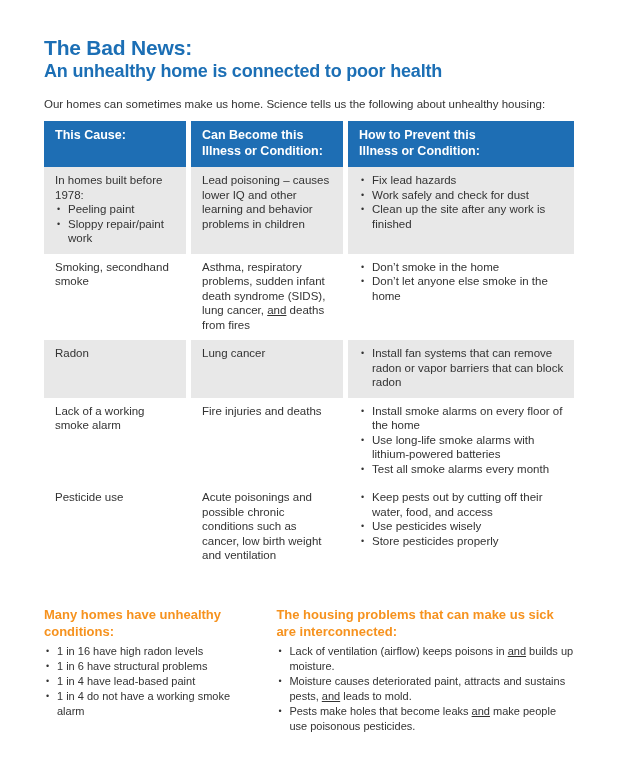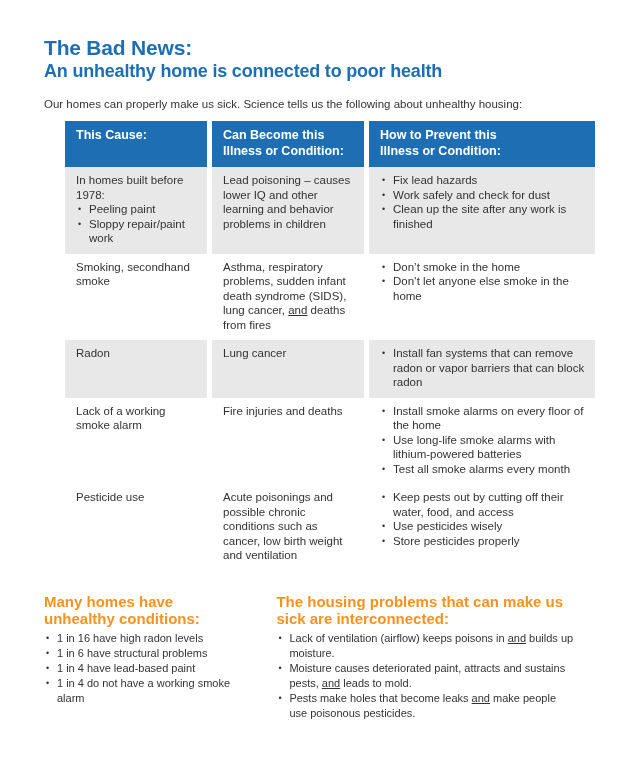--- a/index.html
+++ b/index.html
@@ -25,21 +25,20 @@
     font-size:18px; font-weight:bold; line-height:21px;
     letter-spacing:-0.2px;
   }
   .intro { margin:15px 0 0 0; font-size:11.5px; line-height:14px; color:#333; }
 
   .ctable { margin-top:10px; width:530px; }
   .trow {
     display:grid;
     grid-template-columns:142px 152px 226px;
     column-gap:5px;
-    margin-left:21px;
   }
   .cell {
     font-size:11.5px; line-height:14.5px;
     padding:6px 8px 8px 11px;
     box-sizing:border-box;
   }
   .thead .cell {
     background:#1e6eb4; color:#ffffff;
     font-weight:bold; font-size:12.5px; line-height:15.5px;
     white-space:pre-line;
@@ -52,37 +51,37 @@
   ul.blist li::before {
     content:"\2022";
     position:absolute; left:2px; top:0;
     font-size:9px; line-height:14.5px;
   }
   .cause-list { margin-top:0; }
   .u-and { text-decoration:underline; }
 
   .bottom { display:flex; gap:33px; margin-top:22px; }
   .bcol h3 {
-    margin:0 0 4px 0; padding:0;
+    margin:13px 0 4px 0; padding:0;
     color:#f6921e;
-    font-size:15px; font-weight:bold; line-height:17px;
+    font-size:13px; font-weight:bold; line-height:17px;
   }
   .bcol-left { width:205px; }
   .bcol-right { width:306px; }
   .bcol ul.blist li { font-size:11px; line-height:15px; }
   .bcol ul.blist li::before { line-height:15px; }
 </style>
 </head>
 <body>
 
 <div class="page">
 
   <h1 class="title">The Bad News:</h1>
   <h2 class="subtitle">An unhealthy home is connected to poor health</h2>
-  <p class="intro">Our homes can properly make us sick.  Science tells us the following about unhealthy housing:</p>
+  <p class="intro">Our homes can sometimes make us home.  Science tells us the following about unhealthy housing:</p>
 
   <div class="ctable">
 
     <div class="trow thead">
       <div class="cell">This Cause:</div>
       <div class="cell">Can Become this
 Illness or Condition:</div>
       <div class="cell">How to Prevent this
 Illness or  Condition:</div>
     </div>

